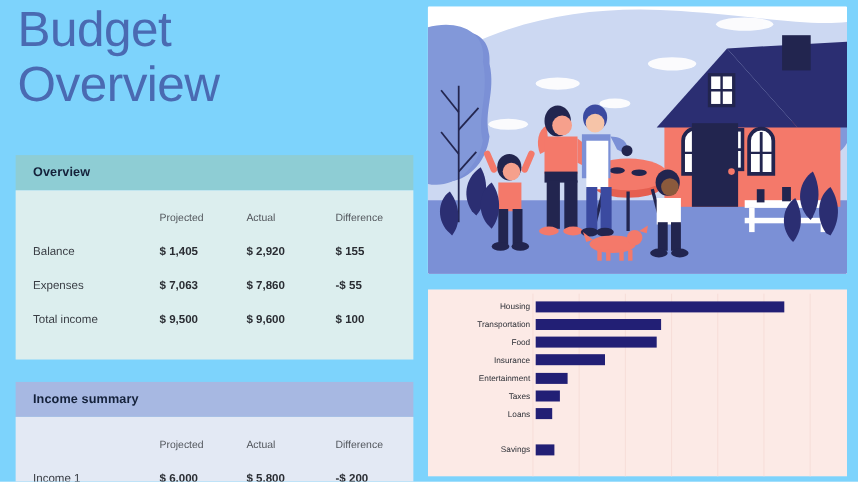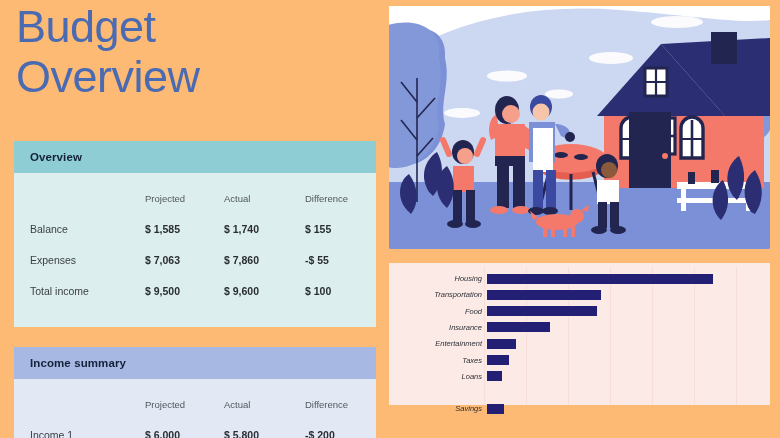--- a/index.html
+++ b/index.html
@@ -2,21 +2,21 @@
 <html><head>
 <meta charset="utf-8">
 <style>
   html,body{margin:0;padding:0;}
   body{
     width:780px;height:438px;overflow:hidden;
     background:#f7f9fc;
     font-family:"Liberation Sans","DejaVu Sans",sans-serif;
     position:relative;
   }
-  .slide{position:absolute;inset:0;background:#fdba74;padding-left:28px;}
+  .slide{position:absolute;inset:0;background:#7dd3fc;padding-left:28px;}
 
   
   .title{
     position:absolute;left:16px;top:2px;width:360px;
     font-size:45px;line-height:50px;font-weight:400;
     color:#4a6ab2;letter-spacing:-0.5px;
   }
   .title .l2{display:block;}
 
   
@@ -57,21 +57,21 @@
   table.fin td.val{font-weight:700;}
   table.fin th.hlbl{padding-left:16px;}
 
   
   #illus-card{left:389px;top:6px;width:381px;height:243px;background:#ffffff;border-radius:1px;}
   #illus-card svg{display:block;width:100%;height:100%;}
 
   
   #expenses-card{left:389px;top:263px;width:381px;height:175px;}
   #expenses-card .card-head{height:33px;background:#ef7b6b;font-size:12px;}
-  #expenses-card .card-body{height:142px;background:#fceae6;font-style:italic;}
+  #expenses-card .card-body{height:170px;background:#fceae6;}
   .chart{position:absolute;left:0;top:0;width:100%;height:100%;}
   .grid-line{position:absolute;top:4px;bottom:0;width:1px;background:#f7ded9;}
   .bar-row{
     position:absolute;left:0;height:13px;display:flex;align-items:center;
   }
   .bar-label{
     width:93px;text-align:right;font-size:7.5px;color:#2c2f36;
     padding-right:5px;line-height:13px;white-space:nowrap;
   }
   .bar{height:10px;background:#221f75;}
@@ -100,22 +100,22 @@
           <tr>
             <th class="hlbl"></th>
             <th>Projected</th>
             <th>Actual</th>
             <th>Difference</th>
           </tr>
         </thead>
         <tbody>
           <tr>
             <td class="lbl">Balance</td>
-            <td class="val">$ 1,585</td>
-            <td class="val">$ 1,740</td>
+            <td class="val">$ 1,405</td>
+            <td class="val">$ 2,920</td>
             <td class="val">$ 155</td>
           </tr>
           <tr>
             <td class="lbl">Expenses</td>
             <td class="val">$ 7,063</td>
             <td class="val">$ 7,860</td>
             <td class="val">-$ 55</td>
           </tr>
           <tr>
             <td class="lbl">Total income</td>

